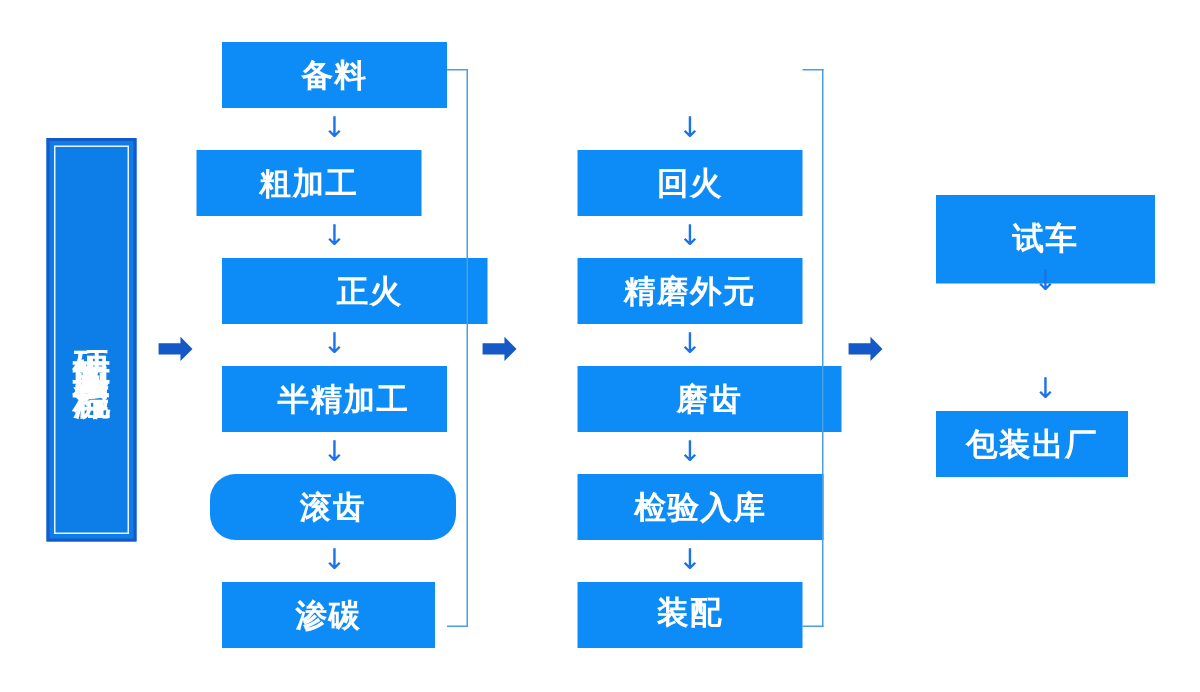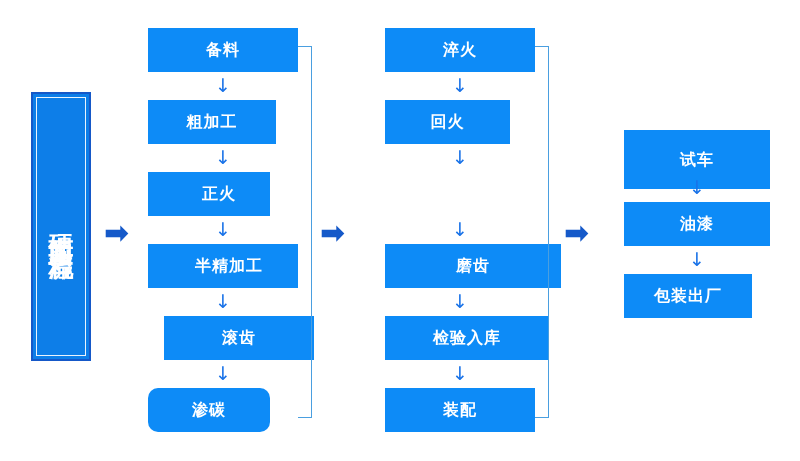--- a/index.html
+++ b/index.html
@@ -43,21 +43,21 @@
   }
 
   
   .pbox {
     position: absolute;
     background: #0d8bf7;
     display: flex;
     align-items: center;
     justify-content: center;
     color: #ffffff;
-    font-size: 16px;
+    font-size: 21px;
     font-weight: bold;
     letter-spacing: 1px;
     line-height: 1;
     white-space: nowrap;
   }
 
   
   .down-arrow {
     position: absolute;
     width: 22px;
@@ -97,59 +97,58 @@
     <div class="title-box-inner">
       <span class="title-text">硬齿面工艺流程</span>
     </div>
   </div>
 
   <span class="stage-arrow" style="left:104px; top:218px;">➡</span>
 
   <div class="pbox" style="left:148px; top:28px;  width:150px; height:44px;">备料</div>
   <span class="down-arrow" style="left:212px; top:76px;">↓</span>
 
-  <div class="pbox" style="left:148px; top:100px; width:128px; height:44px;text-align:center;">粗加工</div>
+  <div class="pbox" style="left:131px; top:100px; width:150px; height:44px;text-align:center;">粗加工</div>
   <span class="down-arrow" style="left:212px; top:148px;">↓</span>
 
-  <div class="pbox" style="left:148px; top:172px; width:122px; height:44px;padding-left:20px;">正火</div>
+  <div class="pbox" style="left:148px; top:172px; width:177px; height:44px;padding-left:20px;">正火</div>
   <span class="down-arrow" style="left:212px; top:220px;">↓</span>
 
   <div class="pbox" style="left:148px; top:244px; width:150px; height:44px;padding-left:12px;">半精加工</div>
   <span class="down-arrow" style="left:212px; top:292px;">↓</span>
 
-  <div class="pbox" style="left:164px; top:316px; width:150px; height:44px;">滚齿</div>
+  <div class="pbox" style="left:140px; top:316px; width:164px; height:44px;border-radius:17px;">滚齿</div>
   <span class="down-arrow" style="left:212px; top:364px;">↓</span>
 
-  <div class="pbox" style="left:148px; top:388px; width:122px; height:44px;border-radius:10px;">渗碳</div>
+  <div class="pbox" style="left:148px; top:388px; width:142px; height:44px;">渗碳</div>
 
   <div class="bracket" style="left:298px; top:46px; width:14px; height:372px;"></div>
 
   <span class="stage-arrow" style="left:320px; top:218px;">➡</span>
 
-  <div class="pbox" style="left:385px; top:28px;  width:150px; height:44px;">淬火</div>
   <span class="down-arrow" style="left:449px; top:76px;">↓</span>
 
-  <div class="pbox" style="left:385px; top:100px; width:125px; height:44px;">回火</div>
+  <div class="pbox" style="left:385px; top:100px; width:150px; height:44px;">回火</div>
   <span class="down-arrow" style="left:449px; top:148px;">↓</span>
 
+  <div class="pbox" style="left:385px; top:172px; width:150px; height:44px;">精磨外元</div>
   <span class="down-arrow" style="left:449px; top:220px;">↓</span>
 
   <div class="pbox" style="left:385px; top:244px; width:176px; height:44px;">磨齿</div>
   <span class="down-arrow" style="left:449px; top:292px;">↓</span>
 
   <div class="pbox" style="left:385px; top:316px; width:164px; height:44px;">检验入库</div>
   <span class="down-arrow" style="left:449px; top:364px;">↓</span>
 
-  <div class="pbox" style="left:385px; top:388px; width:150px; height:44px;">装配</div>
+  <div class="pbox" style="left:385px; top:388px; width:150px; height:44px;font-family:Liberation Mono, monospace;">装配</div>
 
   <div class="bracket" style="left:535px; top:46px; width:14px; height:372px;"></div>
 
   <span class="stage-arrow" style="left:564px; top:218px;">➡</span>
 
   <div class="pbox" style="left:624px; top:130px; width:146px; height:59px;">试车</div>
   <span class="down-arrow" style="left:686px; top:178px;">↓</span>
 
-  <div class="pbox" style="left:624px; top:202px; width:146px; height:44px;">油漆</div>
   <span class="down-arrow" style="left:686px; top:250px;">↓</span>
 
   <div class="pbox" style="left:624px; top:274px; width:128px; height:44px;">包装出厂</div>
 
 </div>
 
 </body></html>

